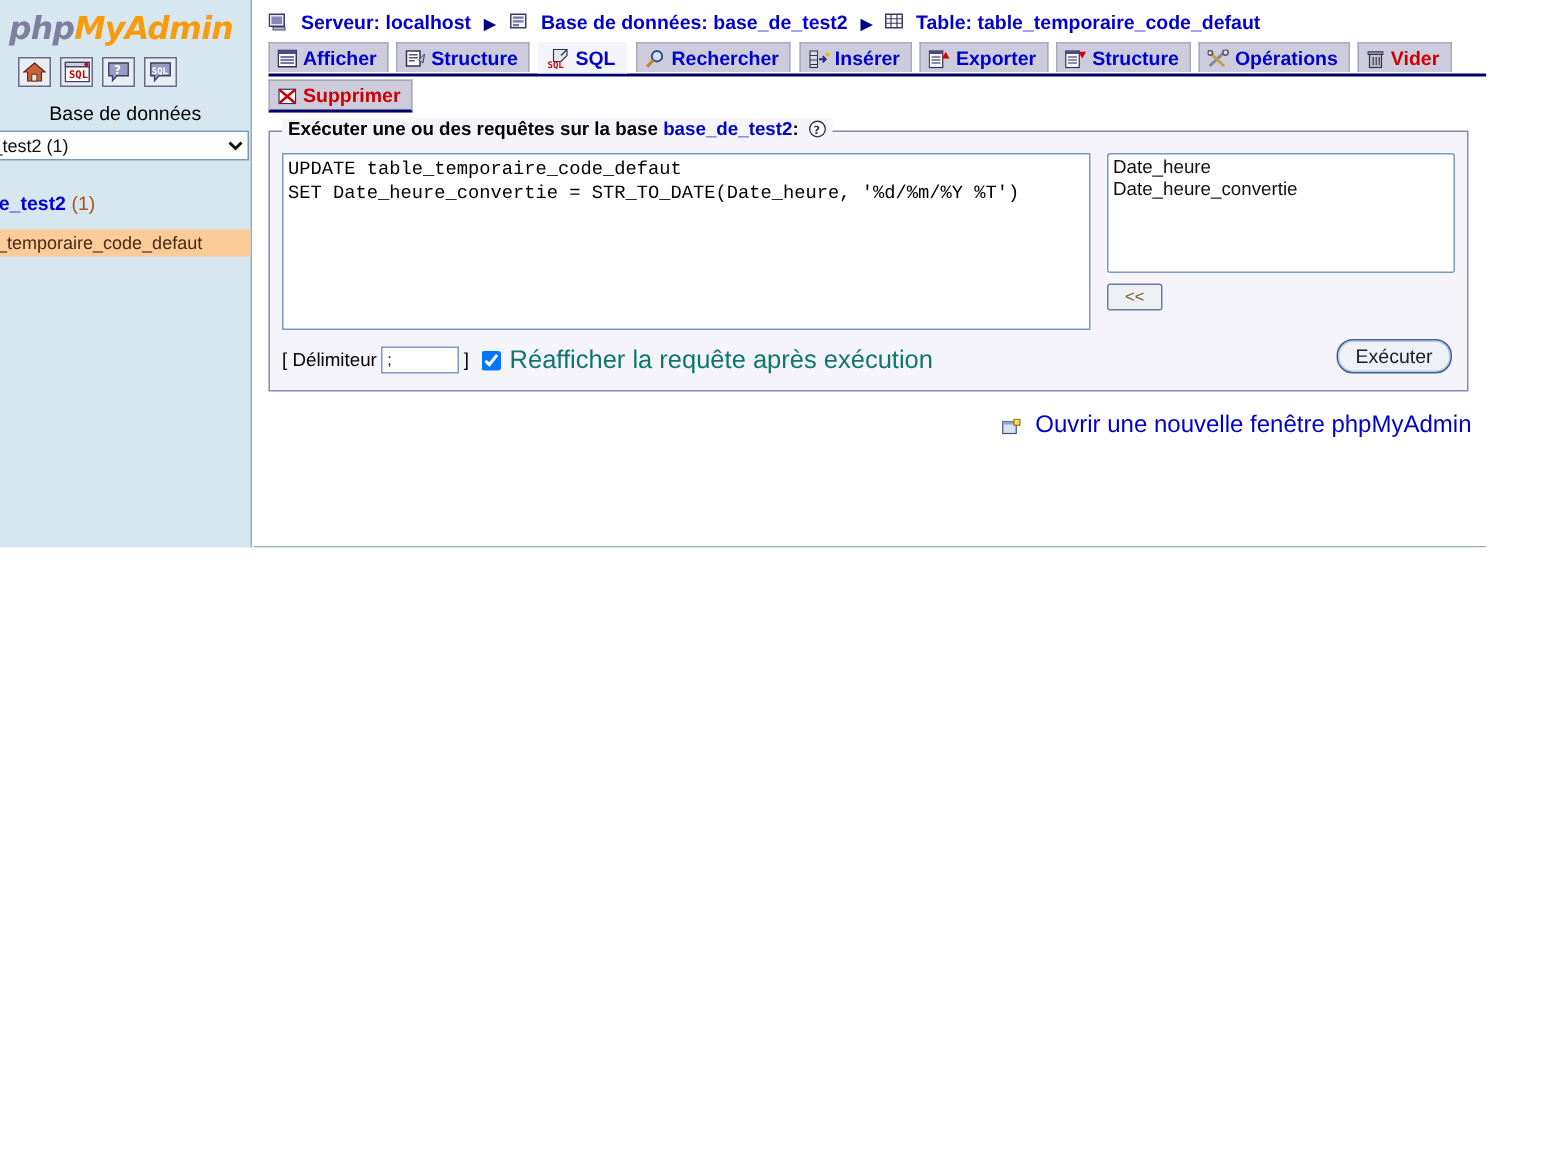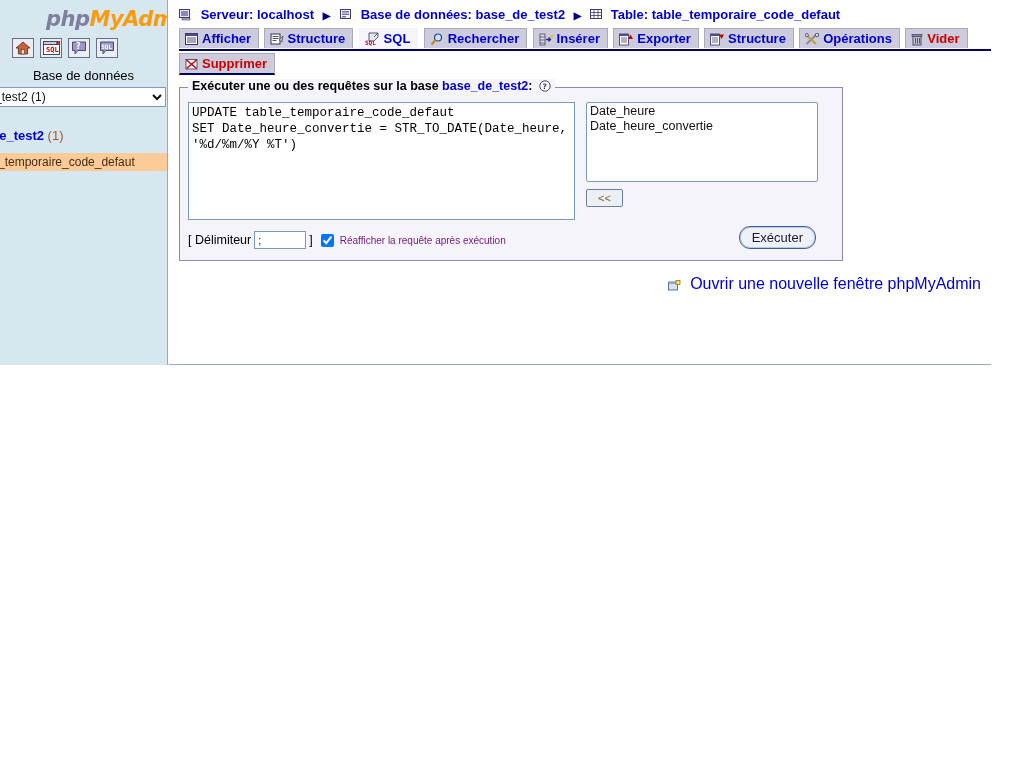--- a/index.html
+++ b/index.html
@@ -37,21 +37,21 @@
   .pma-logo {
     margin: 6px 0 0 6px;
     font-family: "DejaVu Sans", sans-serif;
     font-size: 21px;
     font-style: italic;
     font-weight: bold;
     letter-spacing: -0.5px;
     line-height: 26px;
     white-space: nowrap;
   }
-  .pma-logo .php { color: #7e7e9e; margin-left: 40px; }
+  .pma-logo .php { color: #7e7e9e; }
   .pma-logo .my  { color: #f89c0e; }
   .pma-logo .admin { color: #f89c0e; }
 
   .nav-icons {
     margin: 6px 0 0 12px;
     display: flex;
     gap: 6px;
   }
   .nav-icon {
     width: 22px; height: 20px;
@@ -188,24 +188,24 @@
     white-space: nowrap;
   }
   .tabs2 .tab {
     border-bottom: 2px solid #000066;
     height: 22px;
   }
 
   
   .sql-fieldset {
     margin: 12px 0 0 10px;
-    width: 664px;
+    width: 800px;
     border: 1px solid #8a8ab0;
     background: #f4f4fa;
-    padding: 4px 24px 8px 8px;
+    padding: 4px 8px 8px 8px;
     box-sizing: border-box;
     position: relative;
   }
   .sql-legend {
     position: absolute;
     top: -9px; left: 8px;
     background: #f4f4fa;
     padding: 0 4px;
     font-size: 12.5px;
     font-weight: bold;
@@ -297,21 +297,21 @@
     color: #222;
     box-sizing: border-box;
     background: #fff;
   }
   .cbx {
     width: 13px; height: 13px;
     margin: 0 6px 0 8px;
     vertical-align: -2px;
     cursor: pointer;
   }
-  .cbx-text { font-size: 10px; color: #701a75; text-align: center; }
+  .cbx-text { font-size: 17px; color: #0f766e; text-align: center; }
   .exec-btn {
     position: absolute;
     right: 2px;
     top: -2px;
     font-size: 13px;
     padding: 3px 12px;
     border: 1px solid #3a5e9c;
     background: #eef1f7;
     color: #1a1a22;
     border-radius: 11px;

